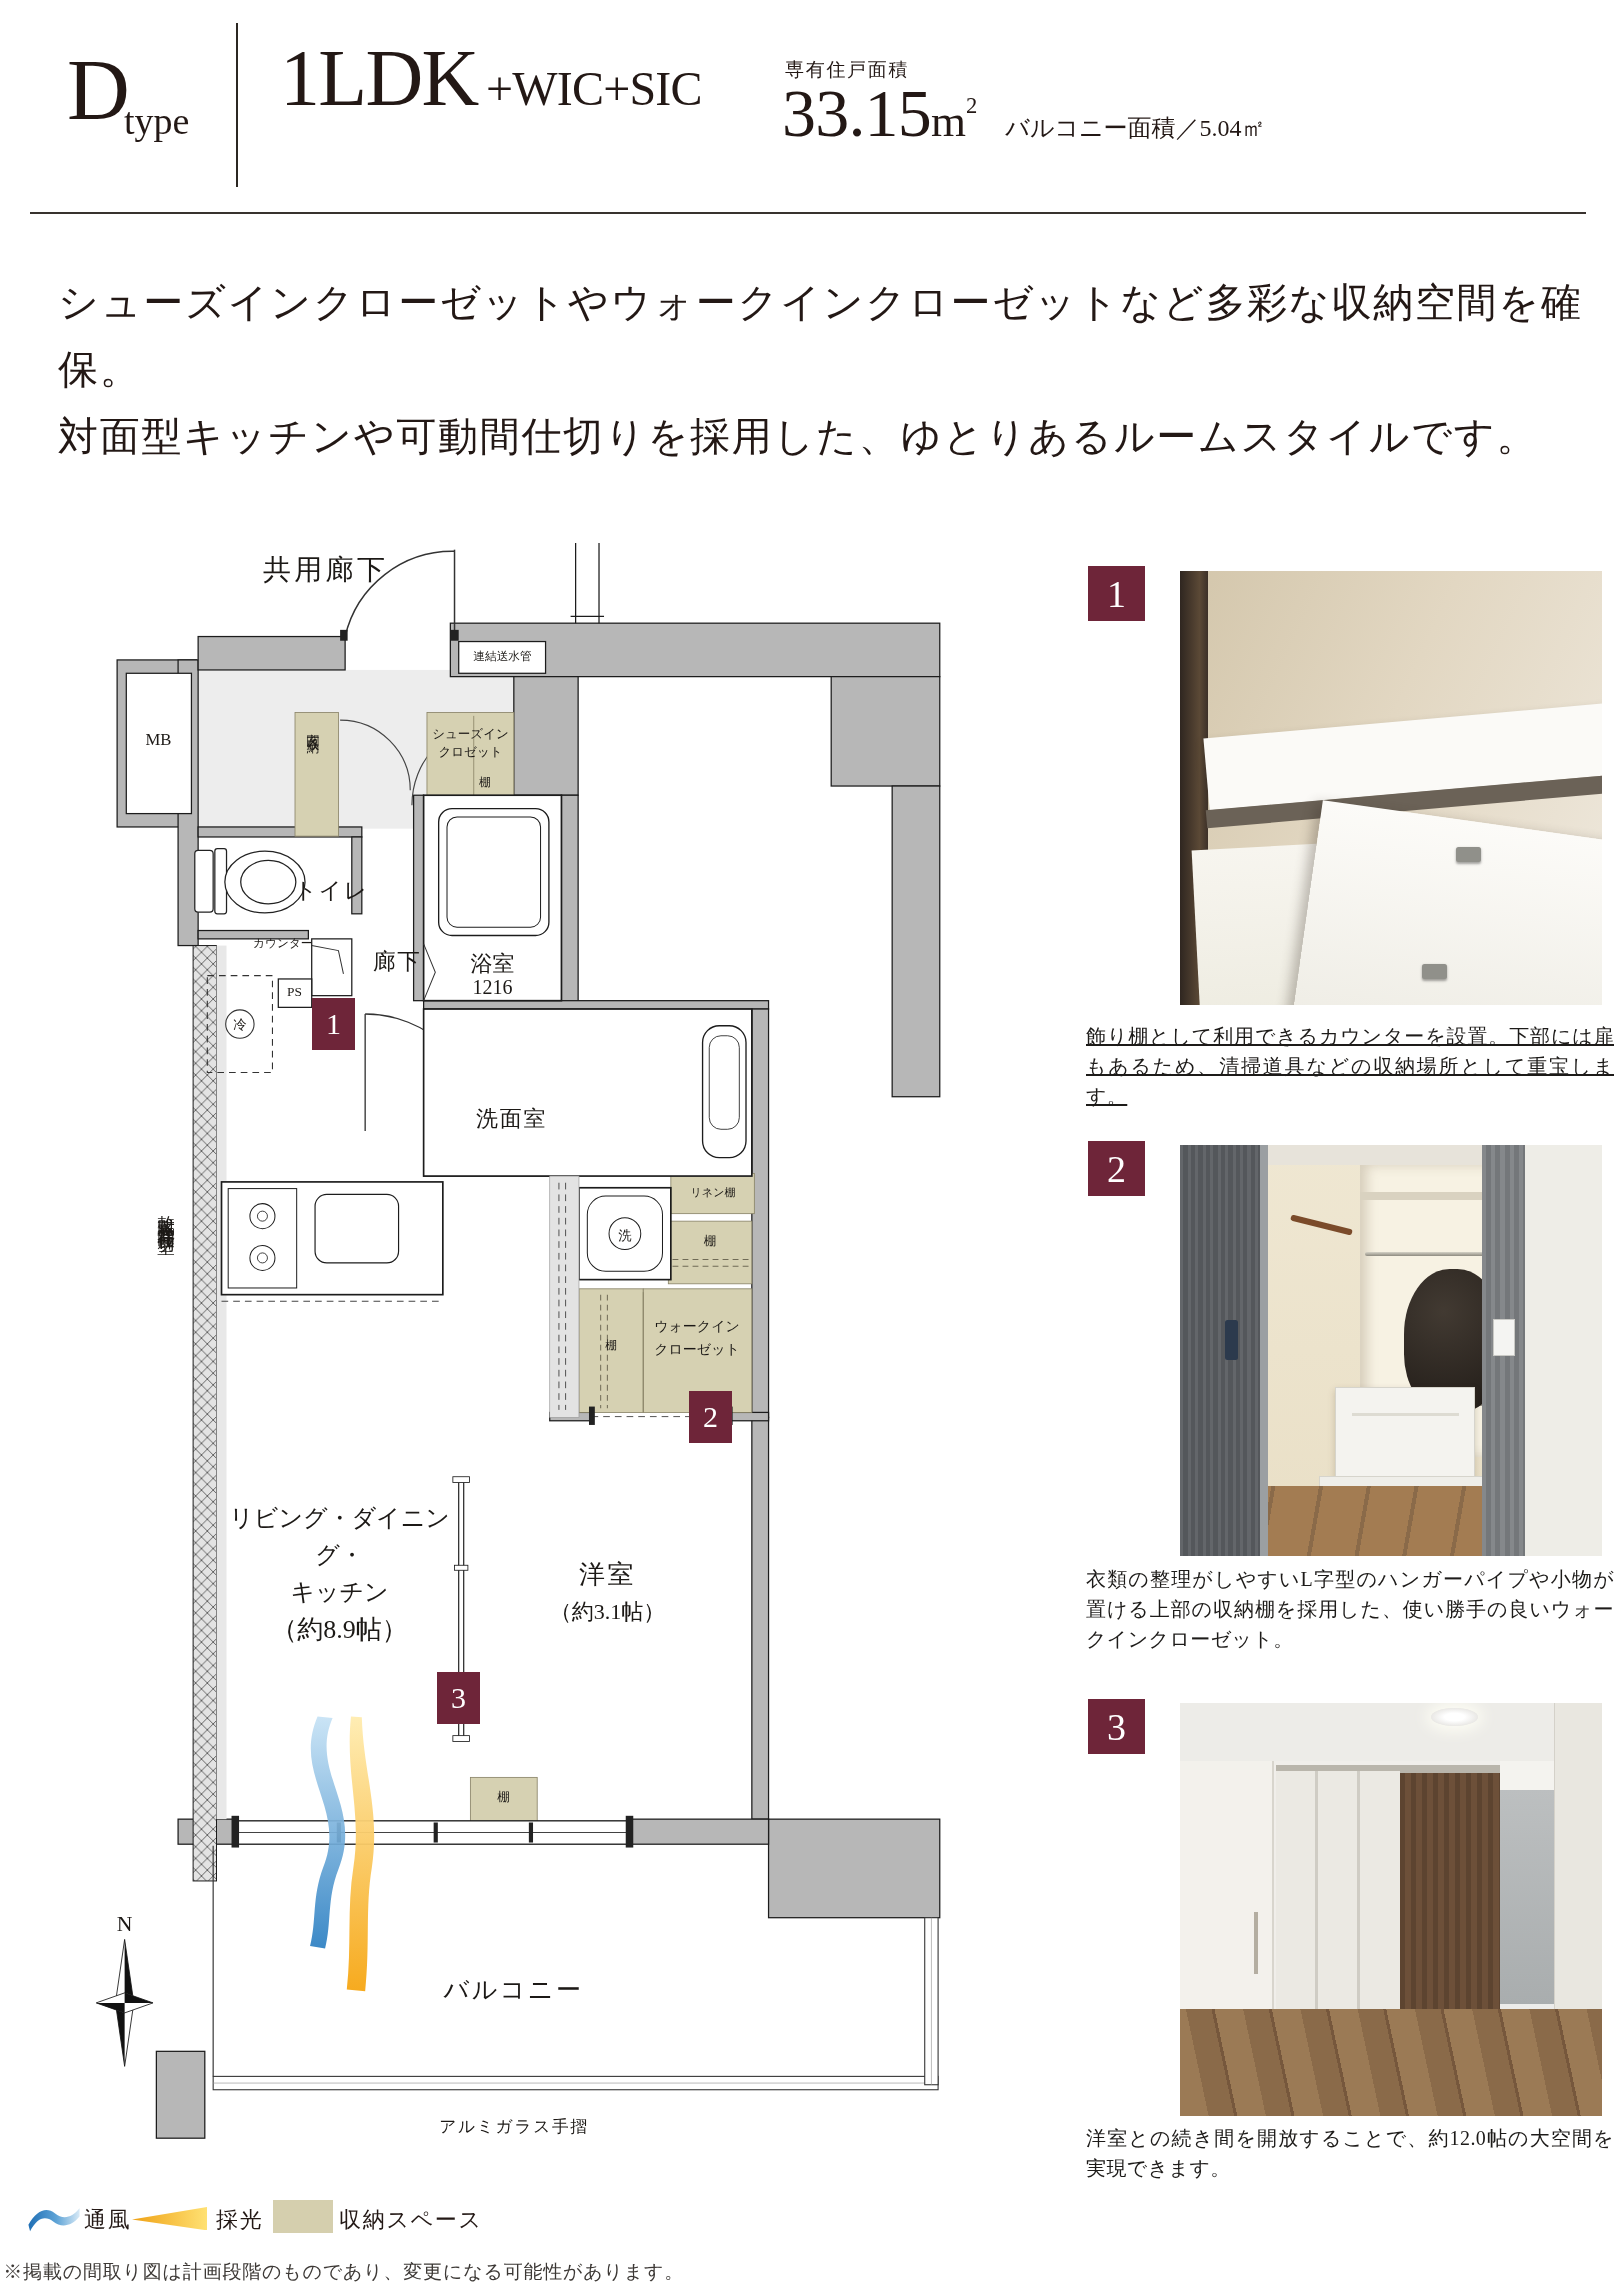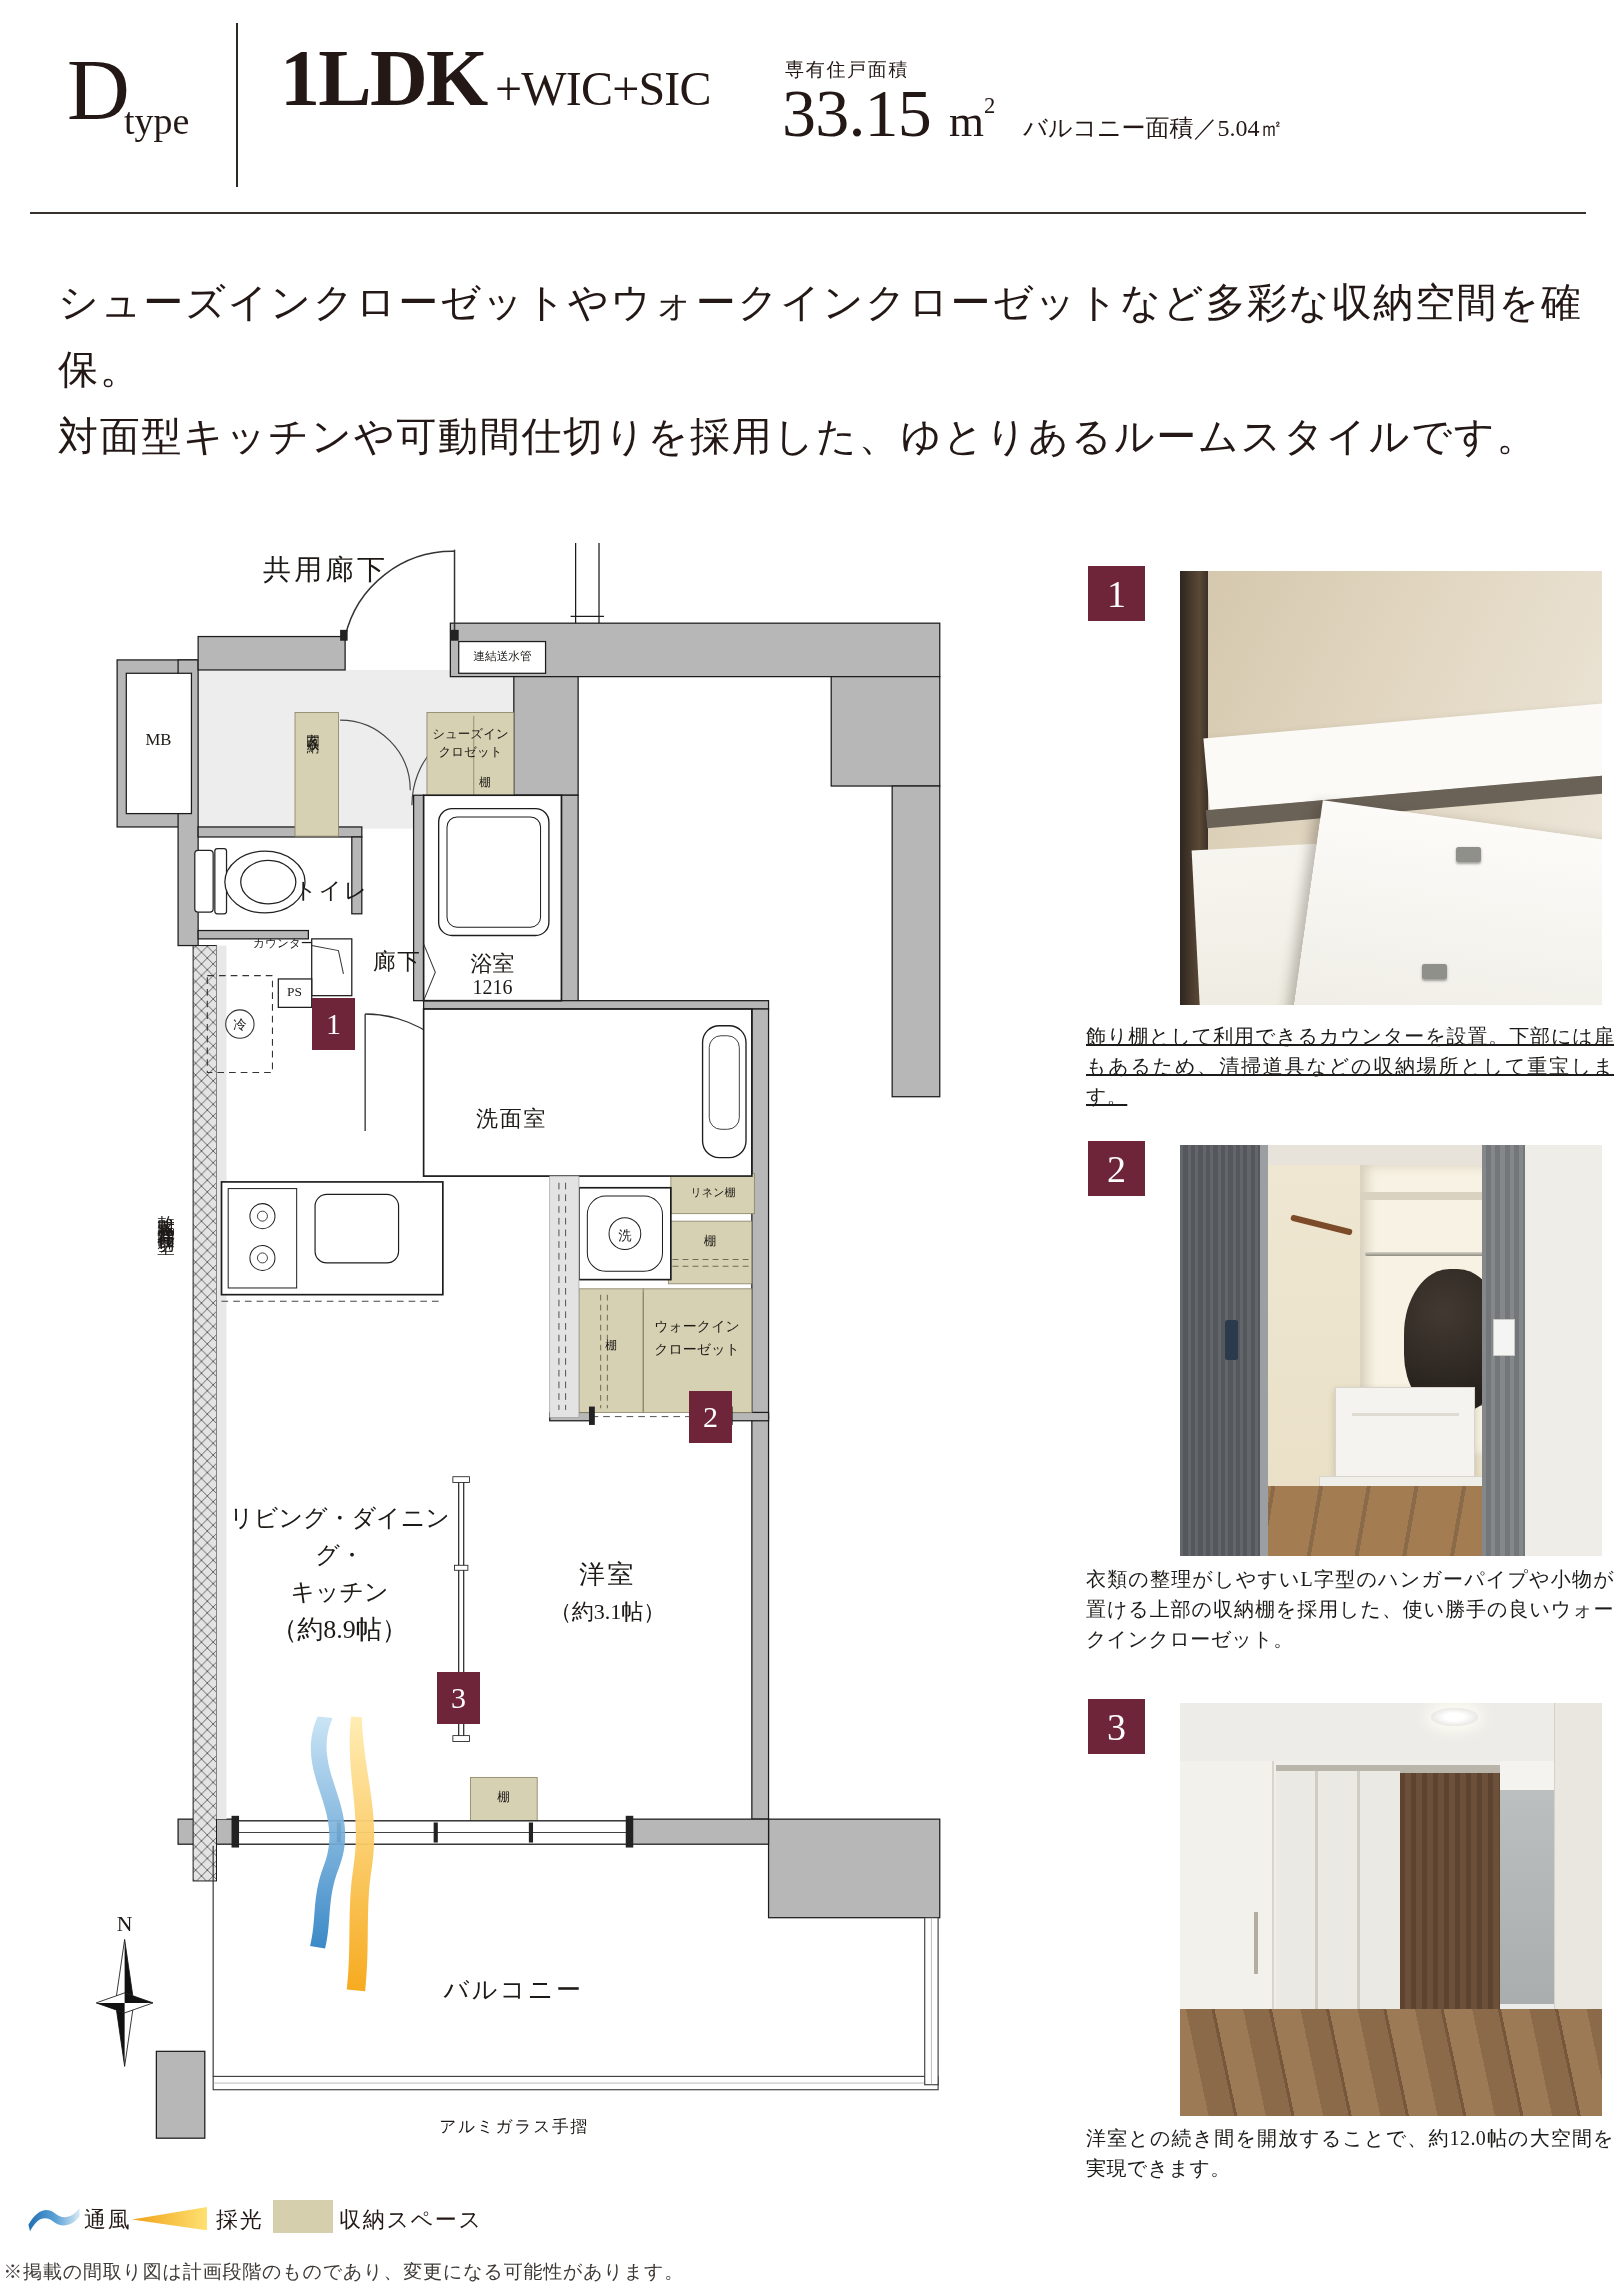--- a/index.html
+++ b/index.html
@@ -6,26 +6,26 @@
   html,body { background:#fff; }
   body { font-family:"Liberation Serif","DejaVu Serif",serif; color:#231815; }
   .page { position:relative; width:1616px; height:2295px; background:#fff; overflow:hidden; }
   .abs { position:absolute; }
 
   
   .d-letter { left:67px; top:42px; font-size:87px; line-height:1.1; }
   .d-word   { left:124px; top:99px; font-size:38px; }
   .h-divider{ left:236px; top:23.4px; width:1.7px; height:164px; background:#2b2722; }
   .plan-row { left:280px; top:33px; display:flex; align-items:baseline; gap:8.4px; }
-  .plan-main{ font-size:80px; letter-spacing:-1.7px;font-weight:bold; }
+  .plan-main{ font-size:80px; letter-spacing:-1.7px; }
   .plan-extra{ font-size:48px; letter-spacing:-0.8px; }
   .area-cap { left:785px; top:57px; font-size:19px; letter-spacing:1.7px; }
   .area-row { left:782px; top:74px; display:flex; align-items:baseline; }
   .area-val { font-size:68px; letter-spacing:-0.8px; }
-  .area-unit{ font-size:45px; margin-left:18px; }
+  .area-unit{ font-size:45px; margin-left:0; }
   .area-sup { font-size:22.6px; vertical-align:23.4px; }
   .balcony-note { font-size:24px; margin-left:28px; }
   .h-rule { left:30px; top:212px; width:1556px; height:1.7px; background:#38322e; }
 
   
   .desc { left:58px; top:269px; font-size:40px; line-height:67px; letter-spacing:1.7px; }
 
   
   .plan { left:96px; top:543px; width:844px; height:1662px; }
   .plan svg { position:absolute; left:0; top:0; overflow:visible; }

